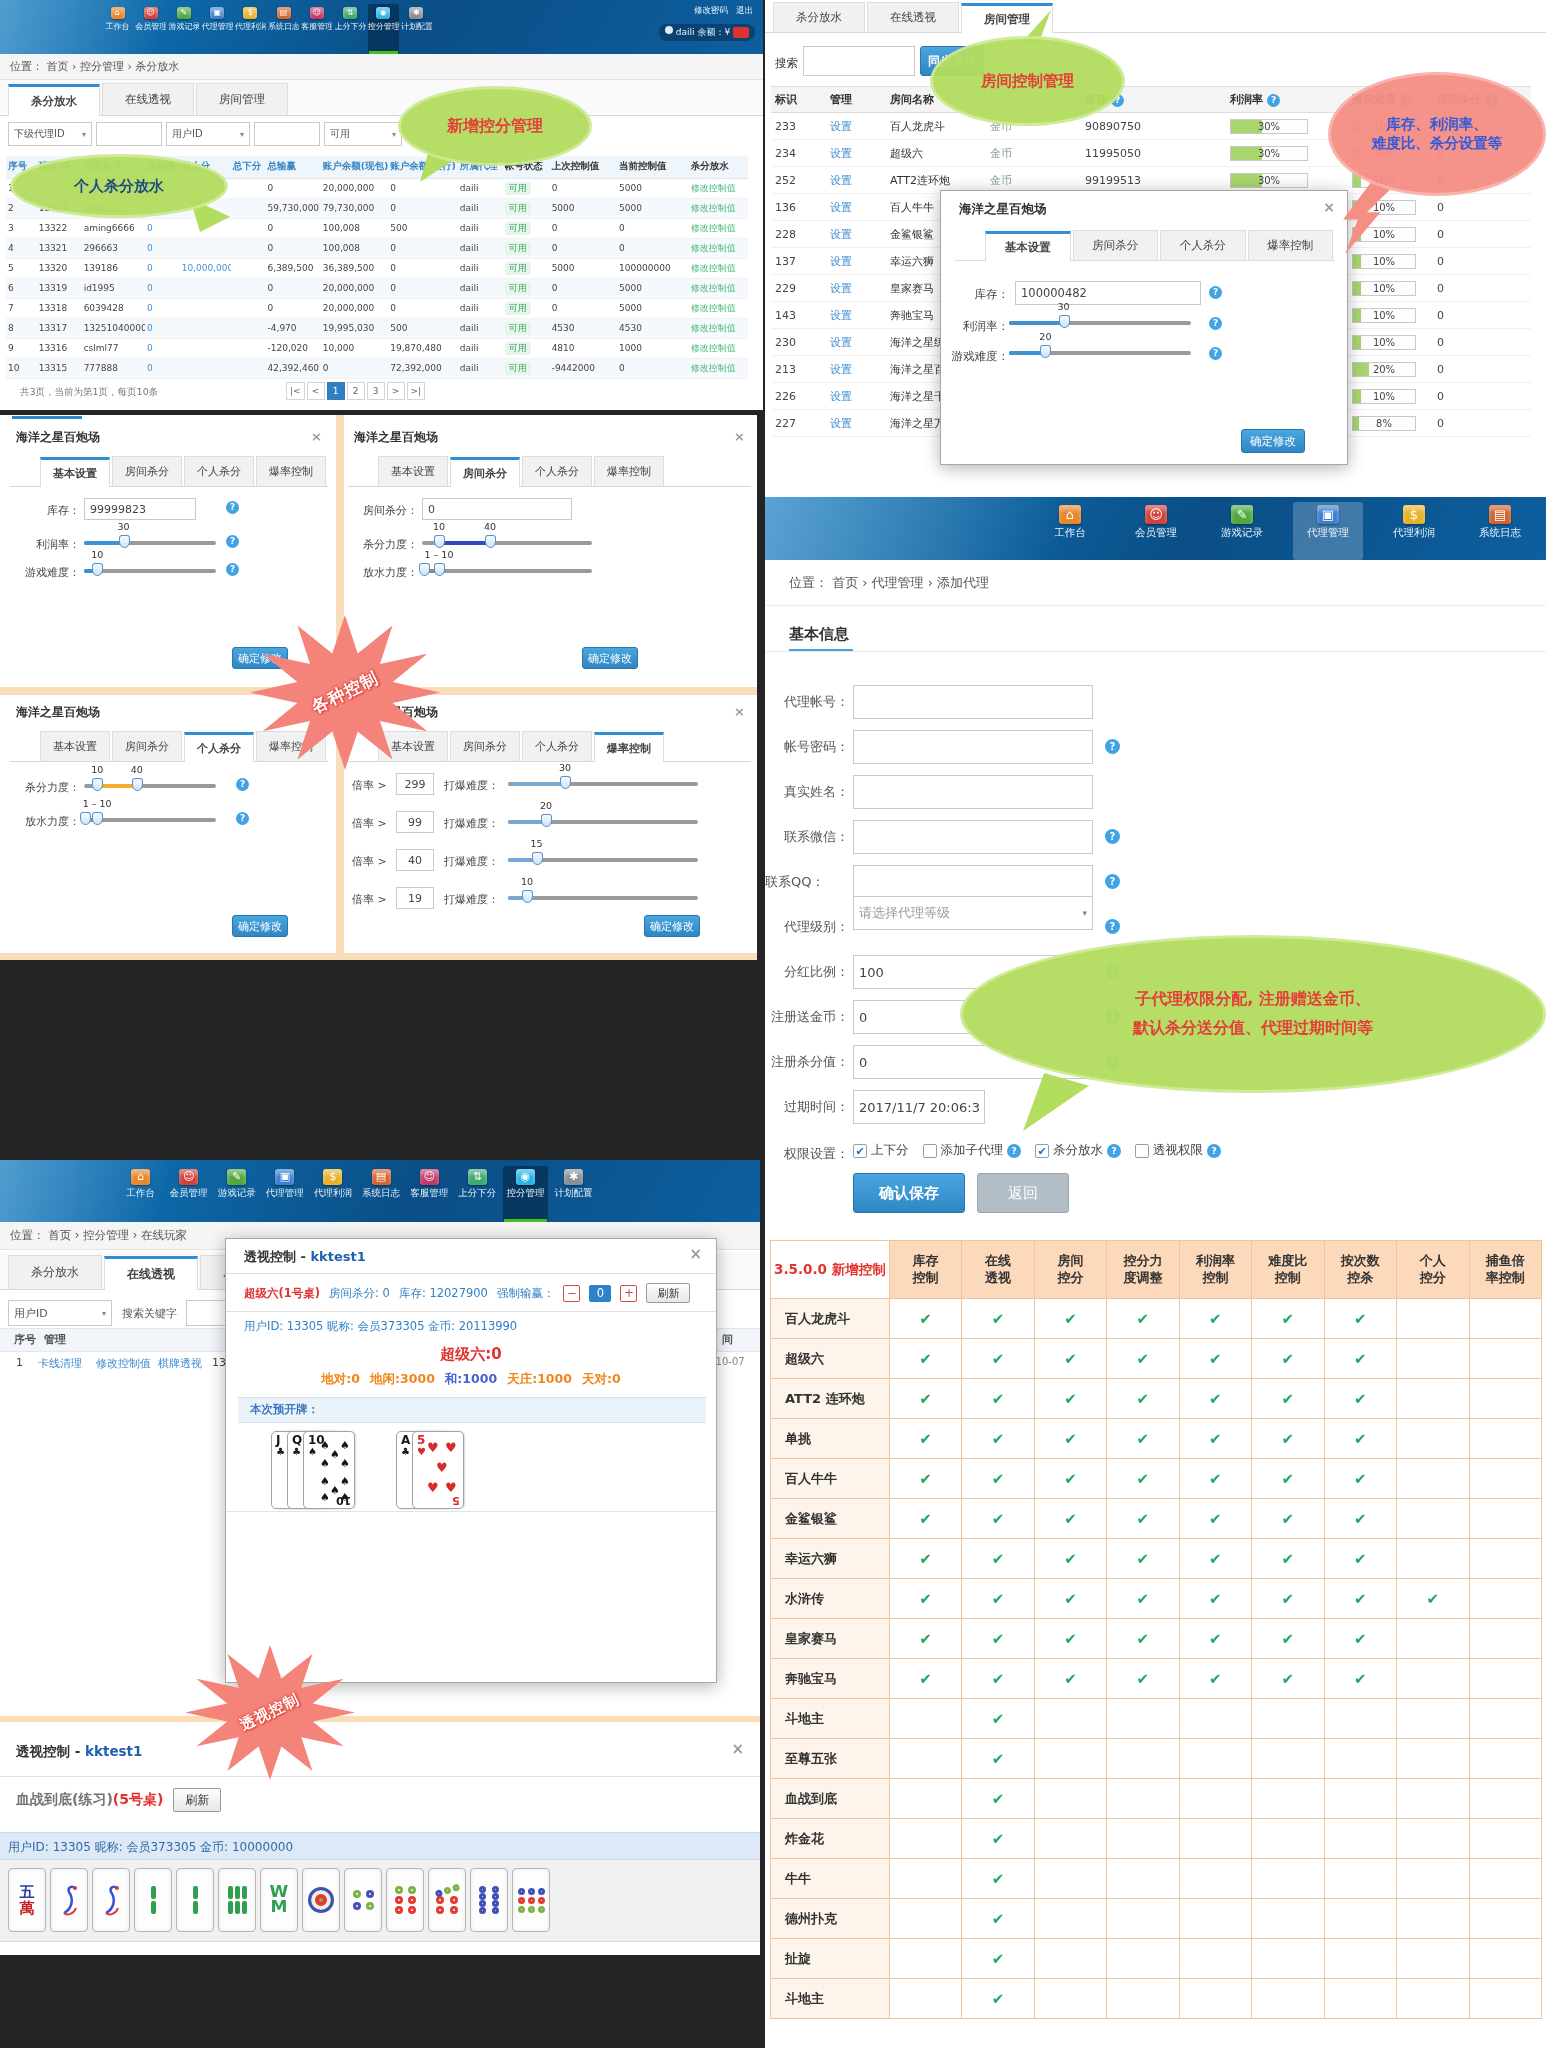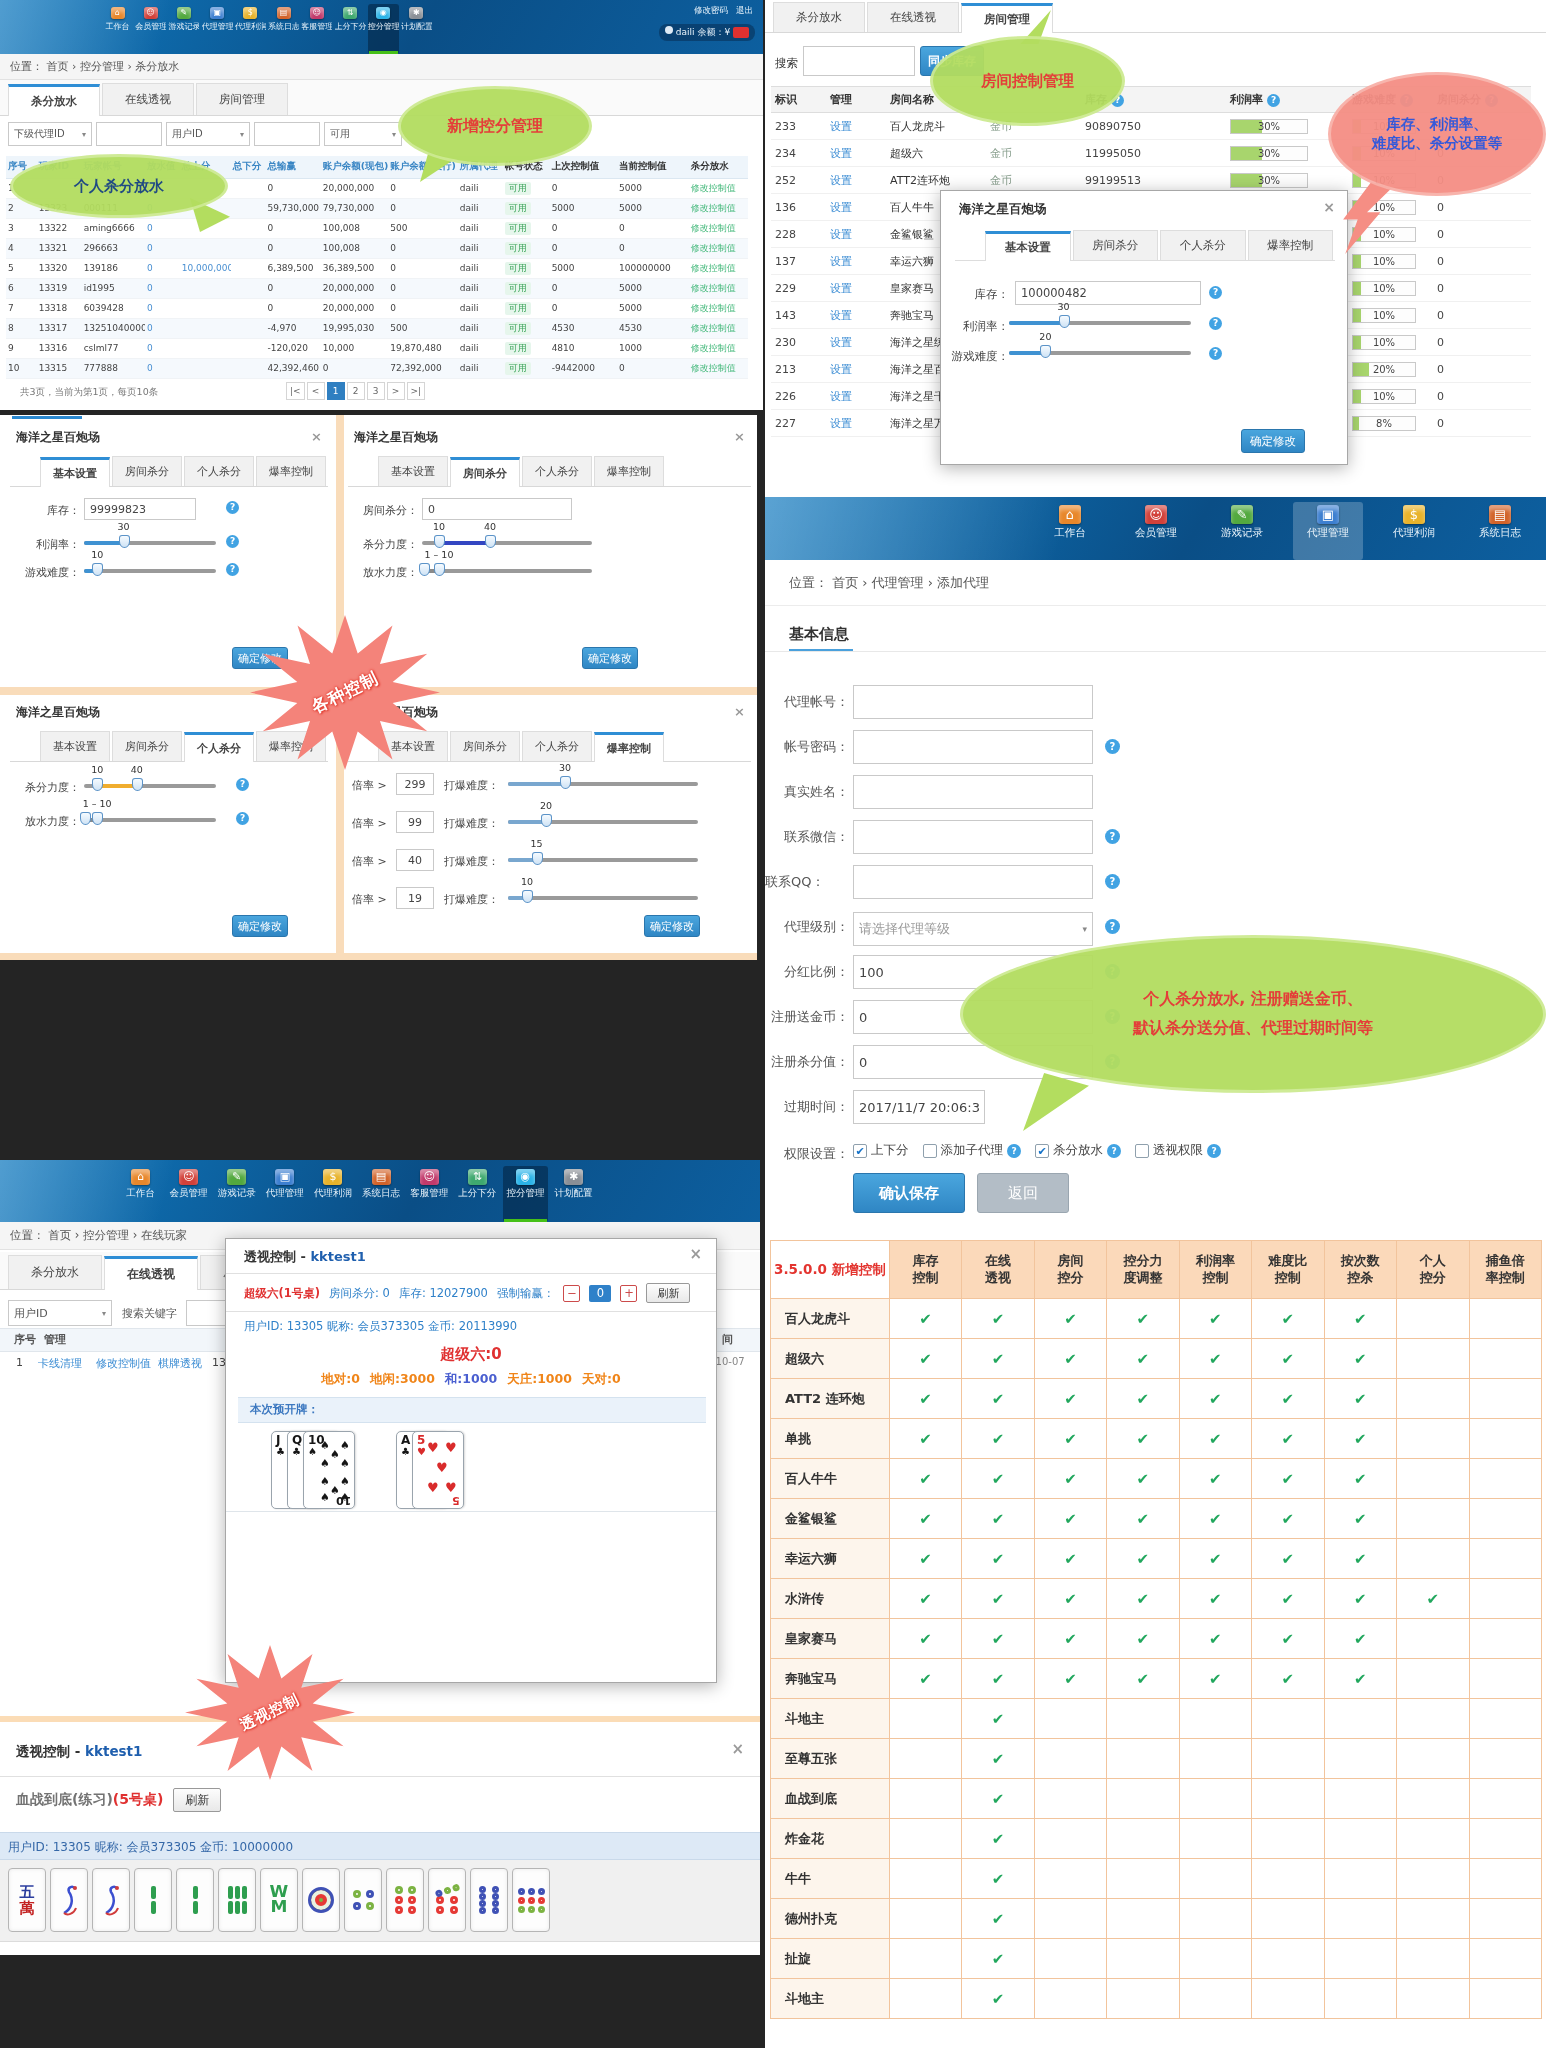--- a/index.html
+++ b/index.html
@@ -1161,21 +1161,21 @@
         <span class="help" style="position: absolute; left: 340px; top: 242px; width: 15px; height: 15px; line-height: 15px; font-size: 10px;">?</span>
         <div style="position: absolute; left: 0px; top: 286px; width: 84px; text-align: right; font-size: 13px; color: rgb(85, 85, 85);">真实姓名：</div>
         <input class="rawinp" style="left: 88px; top: 278px; width: 240px; height: 34px; font-size: 13px;">
         <div style="position: absolute; left: 0px; top: 331px; width: 84px; text-align: right; font-size: 13px; color: rgb(85, 85, 85);">联系微信：</div>
         <input class="rawinp" style="left: 88px; top: 323px; width: 240px; height: 34px; font-size: 13px;">
         <span class="help" style="position: absolute; left: 340px; top: 332px; width: 15px; height: 15px; line-height: 15px; font-size: 10px;">?</span>
         <div style="position: absolute; left: 0px; top: 376px; width: 84px; font-size: 13px; color: rgb(85, 85, 85);">联系QQ：</div>
         <input class="rawinp" style="left: 88px; top: 368px; width: 240px; height: 34px; font-size: 13px;">
         <span class="help" style="position: absolute; left: 340px; top: 377px; width: 15px; height: 15px; line-height: 15px; font-size: 10px;">?</span>
         <div style="position: absolute; left: 0px; top: 421px; width: 84px; text-align: right; font-size: 13px; color: rgb(85, 85, 85);">代理级别：</div>
-        <div class="sel" style="left: 88px; top: 415px; width: 240px; height: 34px; font-size: 13px; color: rgb(153, 153, 153);">
+        <div class="sel" style="left: 88px; top: 399px; width: 240px; height: 34px; font-size: 13px; color: rgb(153, 153, 153);">
           <span>请选择代理等级</span>
           <span class="arr" style="font-size: 9px;">▾</span>
         </div>
         <span class="help" style="position: absolute; left: 340px; top: 422px; width: 15px; height: 15px; line-height: 15px; font-size: 10px;">?</span>
         <div style="position: absolute; left: 0px; top: 466px; width: 84px; text-align: right; font-size: 13px; color: rgb(85, 85, 85);">分红比例：</div>
         <input class="rawinp" value="100" style="left: 88px; top: 458px; width: 240px; height: 34px; font-size: 13px;">
         <span class="help" style="position: absolute; left: 340px; top: 467px; width: 15px; height: 15px; line-height: 15px; font-size: 10px;">?</span>
         <div style="position: absolute; left: 0px; top: 511px; width: 84px; text-align: right; font-size: 13px; color: rgb(85, 85, 85);">注册送金币：</div>
         <input class="rawinp" value="0" style="left: 88px; top: 503px; width: 240px; height: 34px; font-size: 13px;">
         <span class="help" style="position: absolute; left: 340px; top: 512px; width: 15px; height: 15px; line-height: 15px; font-size: 10px;">?</span>
@@ -1203,21 +1203,21 @@
         </span>
         <span style="display: flex; align-items: center; gap: 4px; font-size: 12.5px; color: rgb(68, 68, 68);">
           <span class="cb"></span>
           <span>透视权限</span>
           <span class="help" style="width: 14px; height: 14px; line-height: 14px; font-size: 9px;">?</span>
         </span>
       </div>
     <div class="btn btn-blue" style="left:88px;top:676px;width:112px;height:40px;font-size:15px;font-weight:bold;">确认保存</div>
     <div class="btn btn-gray" style="left:212px;top:676px;width:92px;height:40px;font-size:15px;">返回</div>
     <div class="bubble" style="left:195px;top:438px;width:586px;height:158px;border-radius:50%;">
-      <span class="bub-txt-red" style="font-size:16px;">个人杀分放水, 注册赠送金币、</span>
+      <span class="bub-txt-red" style="font-size:16px;">子代理权限分配, 注册赠送金币、</span>
       <span class="bub-txt-red" style="font-size:16px;margin-top:8px;">默认杀分送分值、代理过期时间等</span>
     </div>
     <div class="tail" style="left:258px;top:576px;width:66px;height:58px;clip-path:polygon(0 100%,32% 0,100% 22%);"></div>
   </section>
 
   <section class="panel" id="panelF" style="left:765px;top:1234px;width:781px;height:814px;">
     <div id="tblF">
         <table class="grid gridF" style="left: 5px; top: 6px; width: 772px;">
           <colgroup>
             <col style="width: 118px;">

